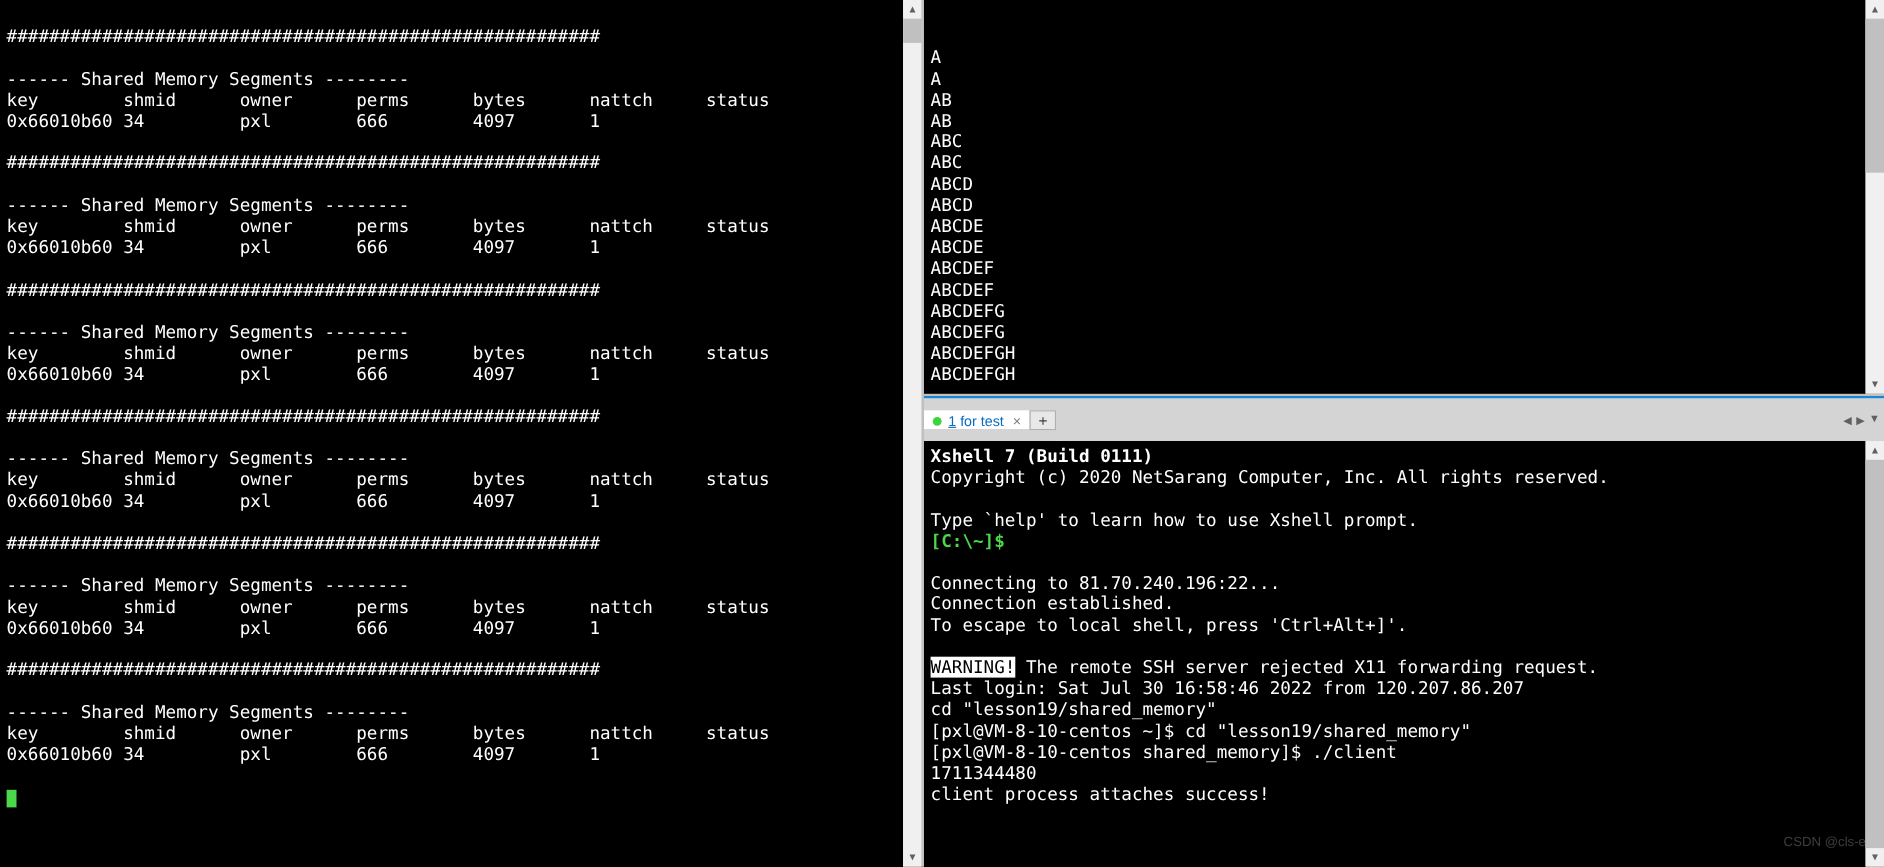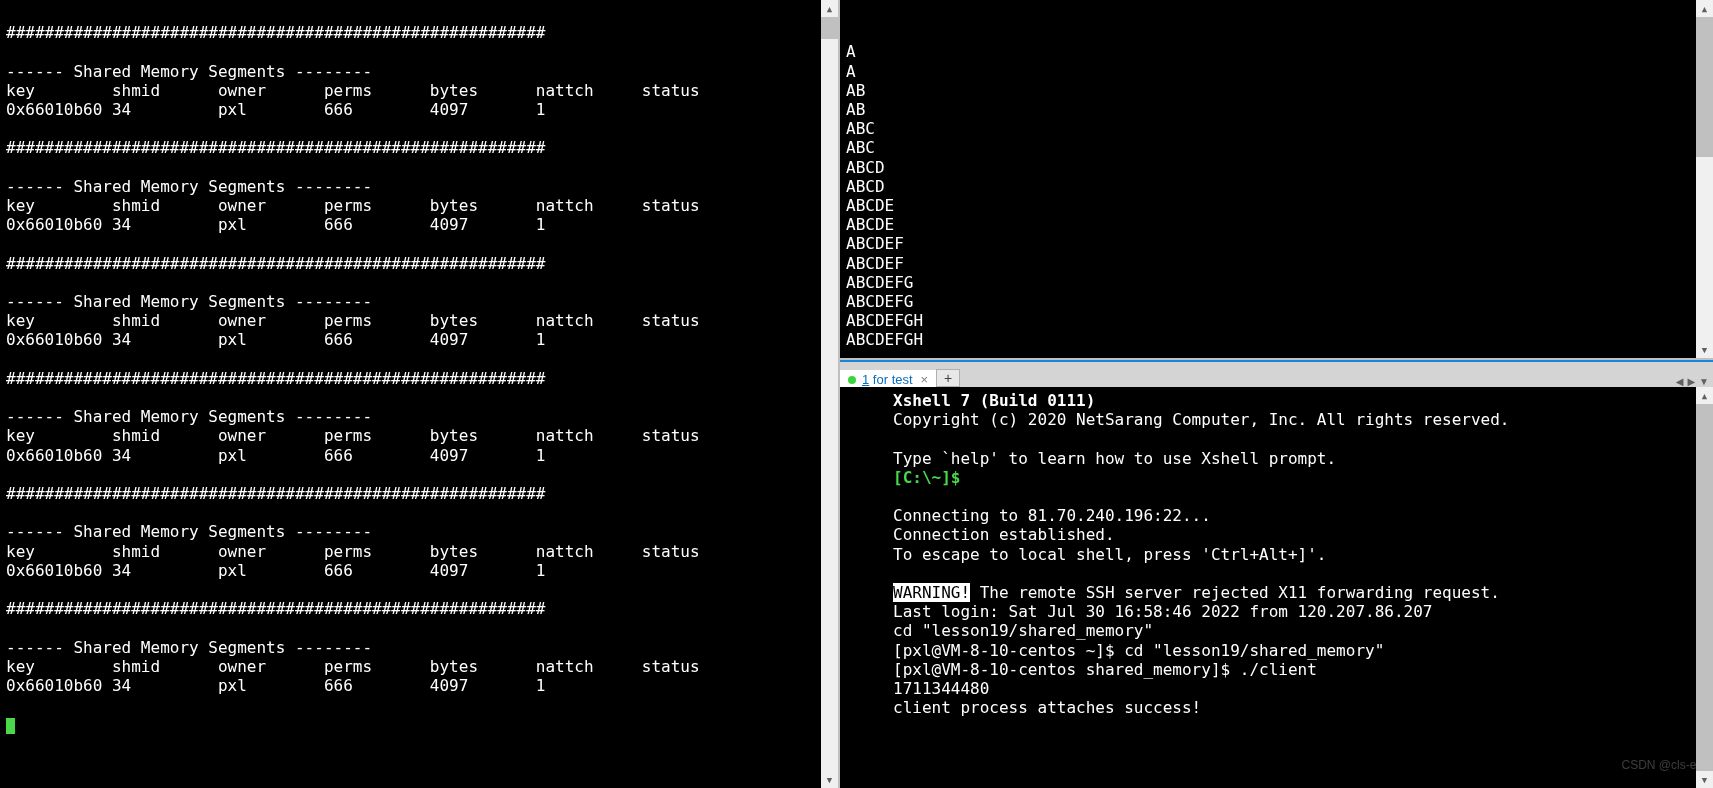--- a/index.html
+++ b/index.html
@@ -65,25 +65,25 @@
     border-bottom: 2px solid #c0c0c0;
   }
   .top-right-content {
     flex: 1;
     padding: 4px 6px 0 6px;
     white-space: pre;
     line-height: 19.2px;
     overflow: hidden;
   }
   .tabbar {
-    height: 27px;
+    height: 41px;
     background: #d4d4d4;
     border-top: 2px solid #1a86d8;
     display: flex;
-    align-items: flex-end;
+    align-items: center;
     position: relative;
   }
   .tab {
     background: #fff;
     padding: 2px 6px 0 8px;
     display: flex;
     align-items: center;
     gap: 6px;
     font-size: 13px;
     font-family: "Segoe UI", sans-serif;
@@ -120,21 +120,20 @@
     align-items: center;
     padding-right: 4px;
     gap: 4px;
     font-family: sans-serif;
     font-size: 10px;
     color: #606060;
   }
   .bottom-right {
     flex: 1;
     display: flex;
-    margin-left: 47px;
   }
   .bottom-right-content {
     flex: 1;
     padding: 4px 6px 0 6px;
     white-space: pre-wrap;
     line-height: 19.2px;
     overflow: hidden;
   }
   .green { color: #4ad84a; font-weight: bold; }
   .warn-hl { background: #fff; color: #000; }

